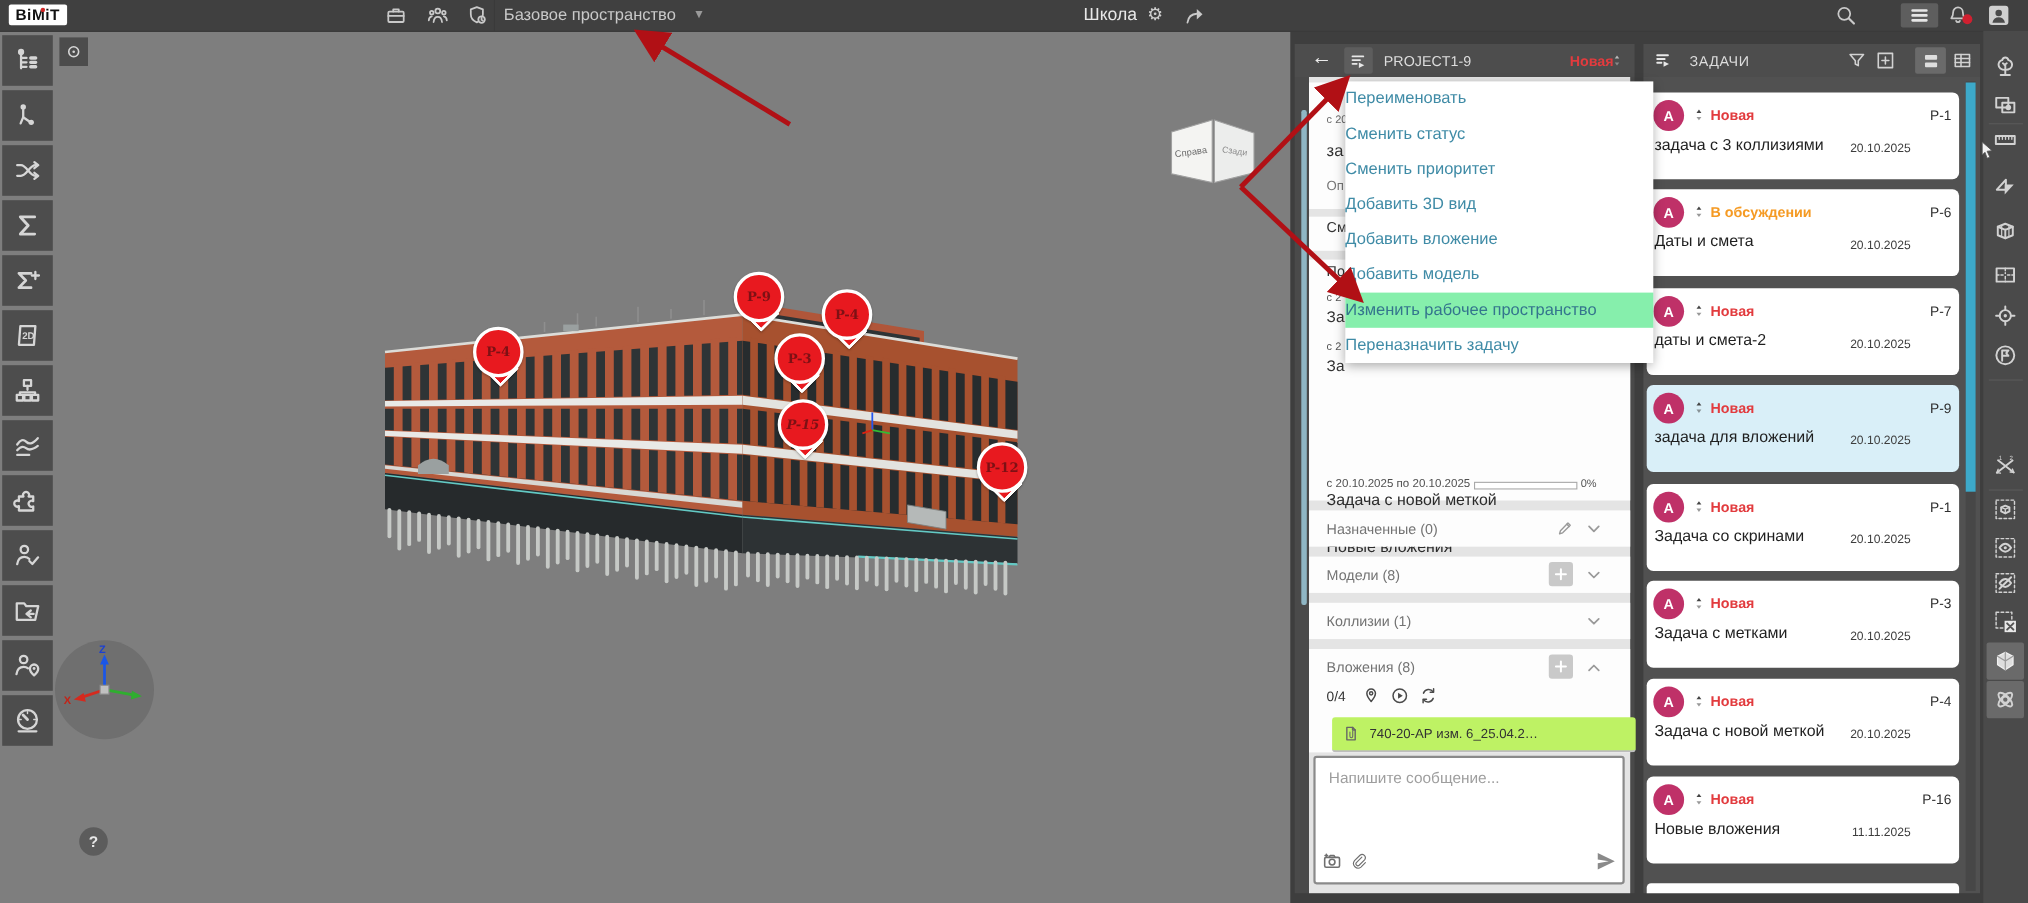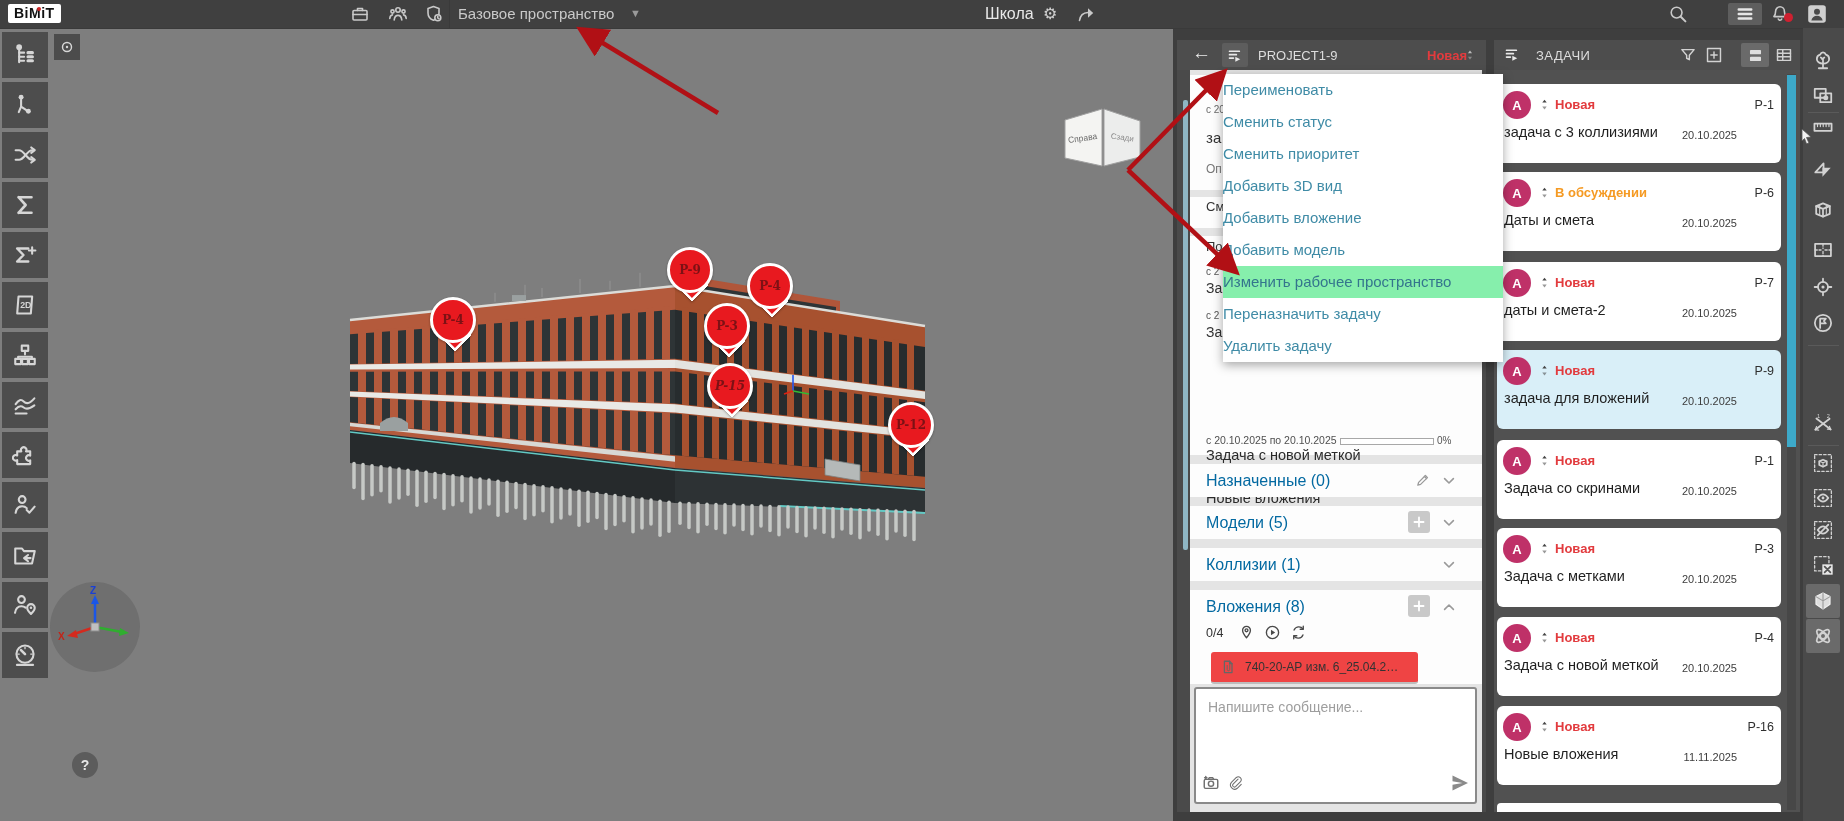--- a/index.html
+++ b/index.html
@@ -39,26 +39,26 @@
              border-right:3px solid #fff;border-bottom:3px solid #fff;border-radius:2px;}
   .pin .head{position:absolute;left:0;top:0;width:40px;height:40px;background:#e8191f;border:3px solid #fff;border-radius:50%;
              display:flex;align-items:center;justify-content:center;
              font-family:"DejaVu Serif",serif;font-weight:bold;font-size:12px;color:#7d1115;}
   
   .backdrop{position:absolute;left:1173px;top:28px;width:671px;height:793px;background:#3e3e3e;z-index:8;}
   .panel-hdr{position:absolute;top:40px;height:30px;background:#4d4d4d;z-index:10;color:#ddd;}
   .tp-body{position:absolute;left:1177px;top:70px;width:309px;height:742px;background:#4a4a4a;z-index:10;}
   .tp-content{position:absolute;left:13px;top:0;width:292px;height:742px;background:#e4e4e4;}
   .wrow{position:absolute;left:0;width:292px;background:#fdfdfd;}
-  .seclabel{position:absolute;left:16px;top:0;height:33px;line-height:33px;font-size:16px;color:#0369a1;}
+  .seclabel{position:absolute;left:16px;top:0;height:33px;line-height:33px;font-size:13px;color:#737373;}
   .chev{position:absolute;width:16px;height:16px;color:#9a9a9a;}
   .plusbtn{position:absolute;width:22px;height:22px;background:#c9c9c9;border-radius:3px;color:#fff;
            display:flex;align-items:center;justify-content:center;}
   .plusbtn span{width:14px;height:14px;display:block;}
-  .chip{position:absolute;left:21px;top:62px;width:207px;height:30px;background:#ef4444;border-radius:3px;border-bottom:2px solid #bdbdbd;}
+  .chip{position:absolute;left:21px;top:62px;width:276px;height:30px;background:#bef264;border-radius:3px;border-bottom:2px solid #bdbdbd;}
   .chip .txt{position:absolute;left:34px;top:0;height:30px;line-height:30px;font-size:12px;color:#333;}
   .msgbox{position:absolute;left:1194px;top:687px;width:283px;height:117px;box-sizing:border-box;border:2px solid #8a8a8a;
           border-radius:3px;background:#fff;z-index:11;padding:10px 12px;font-size:14px;color:#333;resize:none;outline:none;
           font-family:"Liberation Sans",sans-serif;}
   .msgbox::placeholder{color:#9e9e9e;}
   .msgicon{position:absolute;z-index:12;color:#6f6f6f;}
   
   #ctxmenu{position:absolute;left:1223px;top:74px;width:280px;margin:0;padding:0;list-style:none;background:#fff;
            box-shadow:0 3px 10px rgba(0,0,0,.35);z-index:30;}
   #ctxmenu li{height:32px;line-height:32px;font-size:15px;color:#3f8ba6;cursor:pointer;white-space:nowrap;}
@@ -487,21 +487,21 @@
               <path d="M11.8 5.6l2.6 2.6"></path>
             </svg>
           </span>
         <span class="chev" style="left:251px;top:9px;">
             <svg viewBox="0 0 20 20" width="100%" height="100%" fill="none" stroke="currentColor" stroke-width="1.6" stroke-linecap="round" stroke-linejoin="round">
               <path d="M4.5 7l5.5 5.5L15.5 7" stroke-width="2"></path>
             </svg>
           </span>
       </div>
       <div class="wrow" style="top:436px;height:33px;">
-        <span class="seclabel">Модели (5)</span>
+        <span class="seclabel">Модели (8)</span>
         <div class="plusbtn" style="left:218px;top:5px;">
             <span>
               <svg viewBox="0 0 20 20" width="100%" height="100%" fill="none" stroke="currentColor" stroke-width="1.6" stroke-linecap="round" stroke-linejoin="round">
                 <path d="M10 3.5v13M3.5 10h13" stroke-width="2.6"></path>
               </svg>
             </span>
           </div>
         <span class="chev" style="left:251px;top:9px;">
             <svg viewBox="0 0 20 20" width="100%" height="100%" fill="none" stroke="currentColor" stroke-width="1.6" stroke-linecap="round" stroke-linejoin="round">
               <path d="M4.5 7l5.5 5.5L15.5 7" stroke-width="2"></path>
@@ -627,21 +627,20 @@
 
   <ul id="ctxmenu">
       <li>Переименовать</li>
       <li>Сменить статус</li>
       <li>Сменить приоритет</li>
       <li>Добавить 3D вид</li>
       <li>Добавить вложение</li>
       <li>Добавить модель</li>
       <li class="active">Изменить рабочее пространство</li>
       <li>Переназначить задачу</li>
-      <li>Удалить задачу</li>
     </ul>
 
   <svg class="abs" style="left:0;top:0;z-index:40;pointer-events:none;" width="1844" height="821" viewBox="0 0 1844 821">
     <defs>
       <marker id="ah" markerWidth="7" markerHeight="7" refX="5.2" refY="3.5" orient="auto">
         <path d="M0,0 L7,3.5 L0,7 z" fill="#b11015"></path>
       </marker>
     </defs>
     <line x1="718" y1="113" x2="583" y2="31" stroke="#b11015" stroke-width="4.5" marker-end="url(#ah)"></line>
     <line x1="1128" y1="170" x2="1222" y2="74" stroke="#b11015" stroke-width="4.5" marker-end="url(#ah)"></line>

